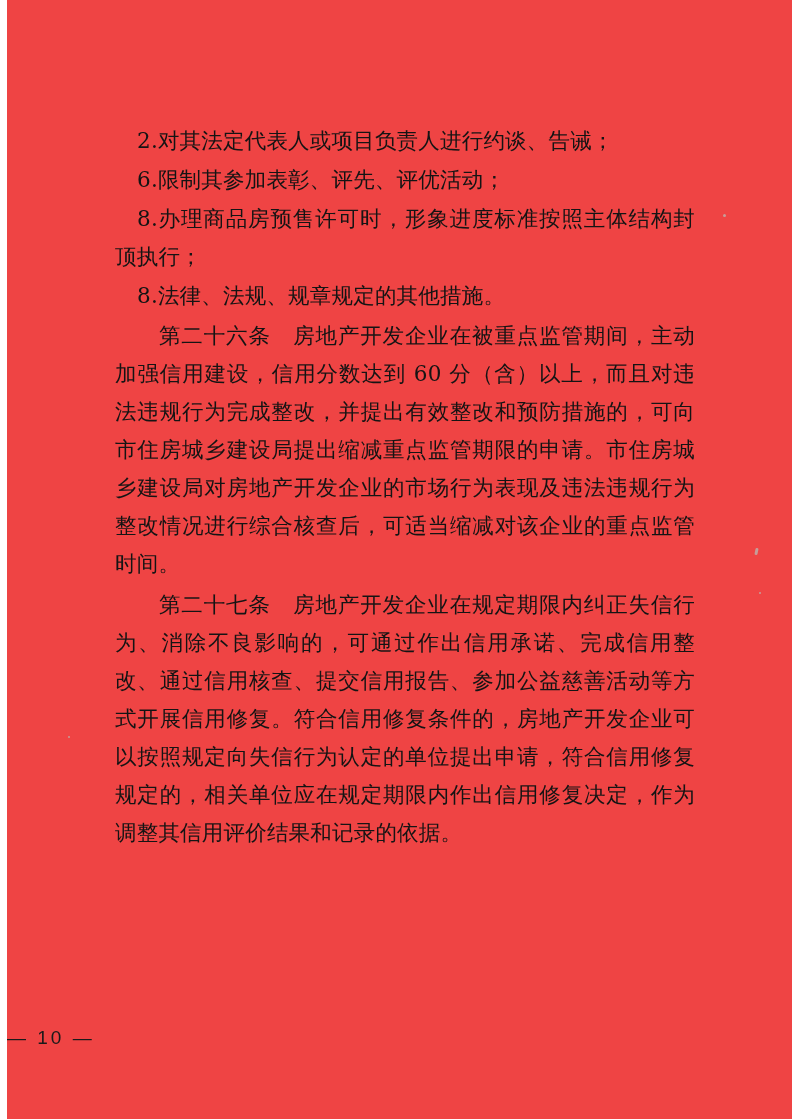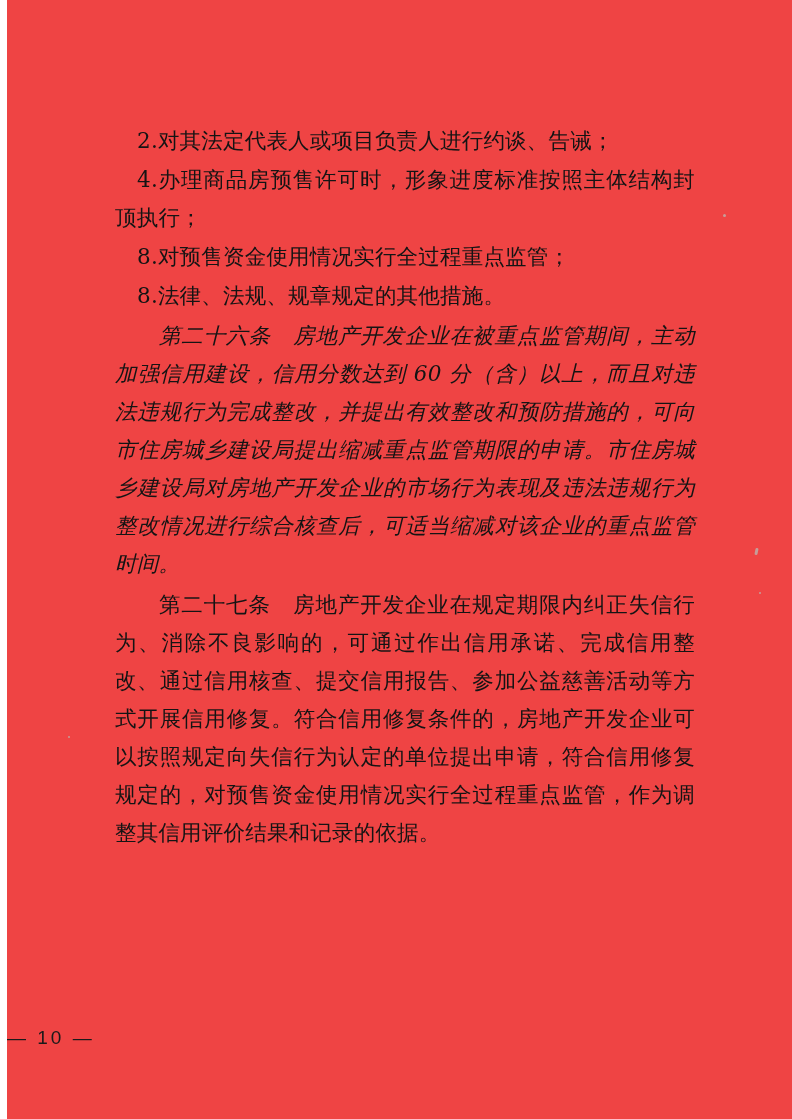--- a/index.html
+++ b/index.html
@@ -39,21 +39,21 @@
     font-family: "DejaVu Serif", "Liberation Serif", serif;
   }
   .list-item {
     text-indent: 22px;
   }
   .body-para {
     text-indent: 44px;
     margin-top: 2px;
   }
   .gap-small { margin-bottom: 1px; }
-  .gap-med { margin-bottom: 3px; font-style: italic; }
+  .gap-med { margin-bottom: 3px; }
 
   .pagenum {
     position: absolute;
     left: 0;
     top: 1027px;
     width: 792px;
     text-align: left;
     font-size: 19px;
     letter-spacing: 3px;
     color: #1a1a1a;
@@ -82,28 +82,28 @@
   <div class="speck s3"></div>
   <div class="speck s4"></div>
 
   <div class="content">
 
     <p class="para list-item gap-small">2.对其法定代表人或项目负责人进行约谈、告诫；</p>
 
 
 
 
+    <p class="para list-item gap-small">6.限制其参加表彰、评先、评优活动；</p>
 
-    <p class="para list-item gap-small">4.办理商品房预售许可时，形象进度标准按照主体结构封顶执行；</p>
+    <p class="para list-item gap-small">8.办理商品房预售许可时，形象进度标准按照主体结构封顶执行；</p>
 
-    <p class="para list-item gap-small">8.对预售资金使用情况实行全过程重点监管；</p>
 
     <p class="para list-item gap-small">8.法律、法规、规章规定的其他措施。</p>
 
     <p class="para body-para gap-med">第二十六条　房地产开发企业在被重点监管期间，主动加强信用建设，信用分数达到 60 分（含）以上，而且对违法违规行为完成整改，并提出有效整改和预防措施的，可向市住房城乡建设局提出缩减重点监管期限的申请。市住房城乡建设局对房地产开发企业的市场行为表现及违法违规行为整改情况进行综合核查后，可适当缩减对该企业的重点监管时间。</p>
 
-    <p class="para body-para">第二十七条　房地产开发企业在规定期限内纠正失信行为、消除不良影响的，可通过作出信用承诺、完成信用整改、通过信用核查、提交信用报告、参加公益慈善活动等方式开展信用修复。符合信用修复条件的，房地产开发企业可以按照规定向失信行为认定的单位提出申请，符合信用修复规定的，对预售资金使用情况实行全过程重点监管，作为调整其信用评价结果和记录的依据。</p>
+    <p class="para body-para">第二十七条　房地产开发企业在规定期限内纠正失信行为、消除不良影响的，可通过作出信用承诺、完成信用整改、通过信用核查、提交信用报告、参加公益慈善活动等方式开展信用修复。符合信用修复条件的，房地产开发企业可以按照规定向失信行为认定的单位提出申请，符合信用修复规定的，相关单位应在规定期限内作出信用修复决定，作为调整其信用评价结果和记录的依据。</p>
 
   </div>
 
   <div class="pagenum">— 10 —</div>
 
 </div>
 
 </body></html>

